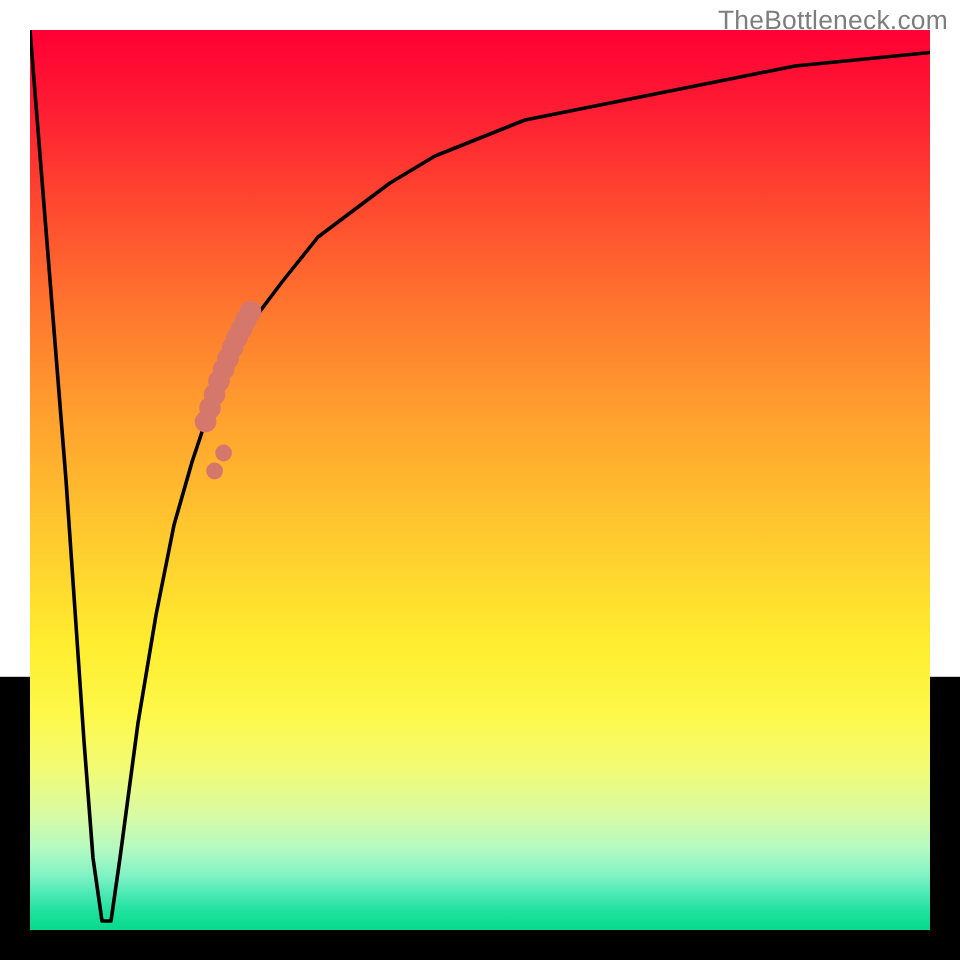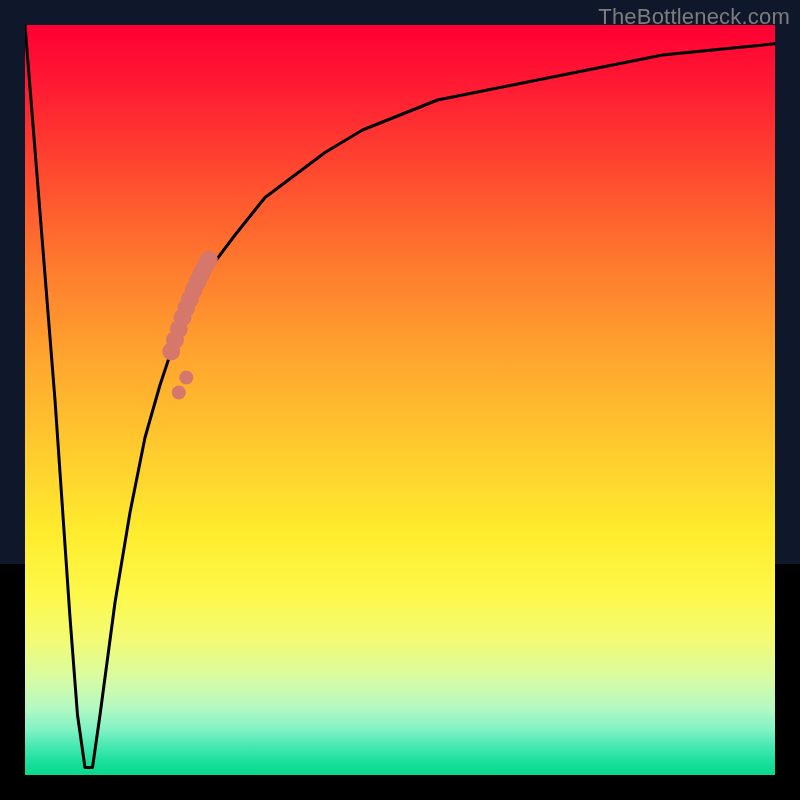--- a/index.html
+++ b/index.html
@@ -8,21 +8,21 @@
     width: 800px;
     height: 800px;
     overflow: hidden;
     font-family: Arial, Helvetica, sans-serif;
     background: #000;
   }
   .frame {
     position: relative;
     width: 800px;
     height: 564px;
-    background: #0f172a;
+    background: #ffffff;
   }
   .attribution {
     position: absolute;
     top: 4px;
     right: 10px;
     color: #7d7d7d;
     font-size: 22px;
     font-weight: 500;
     letter-spacing: 0.2px;
     z-index: 30;

